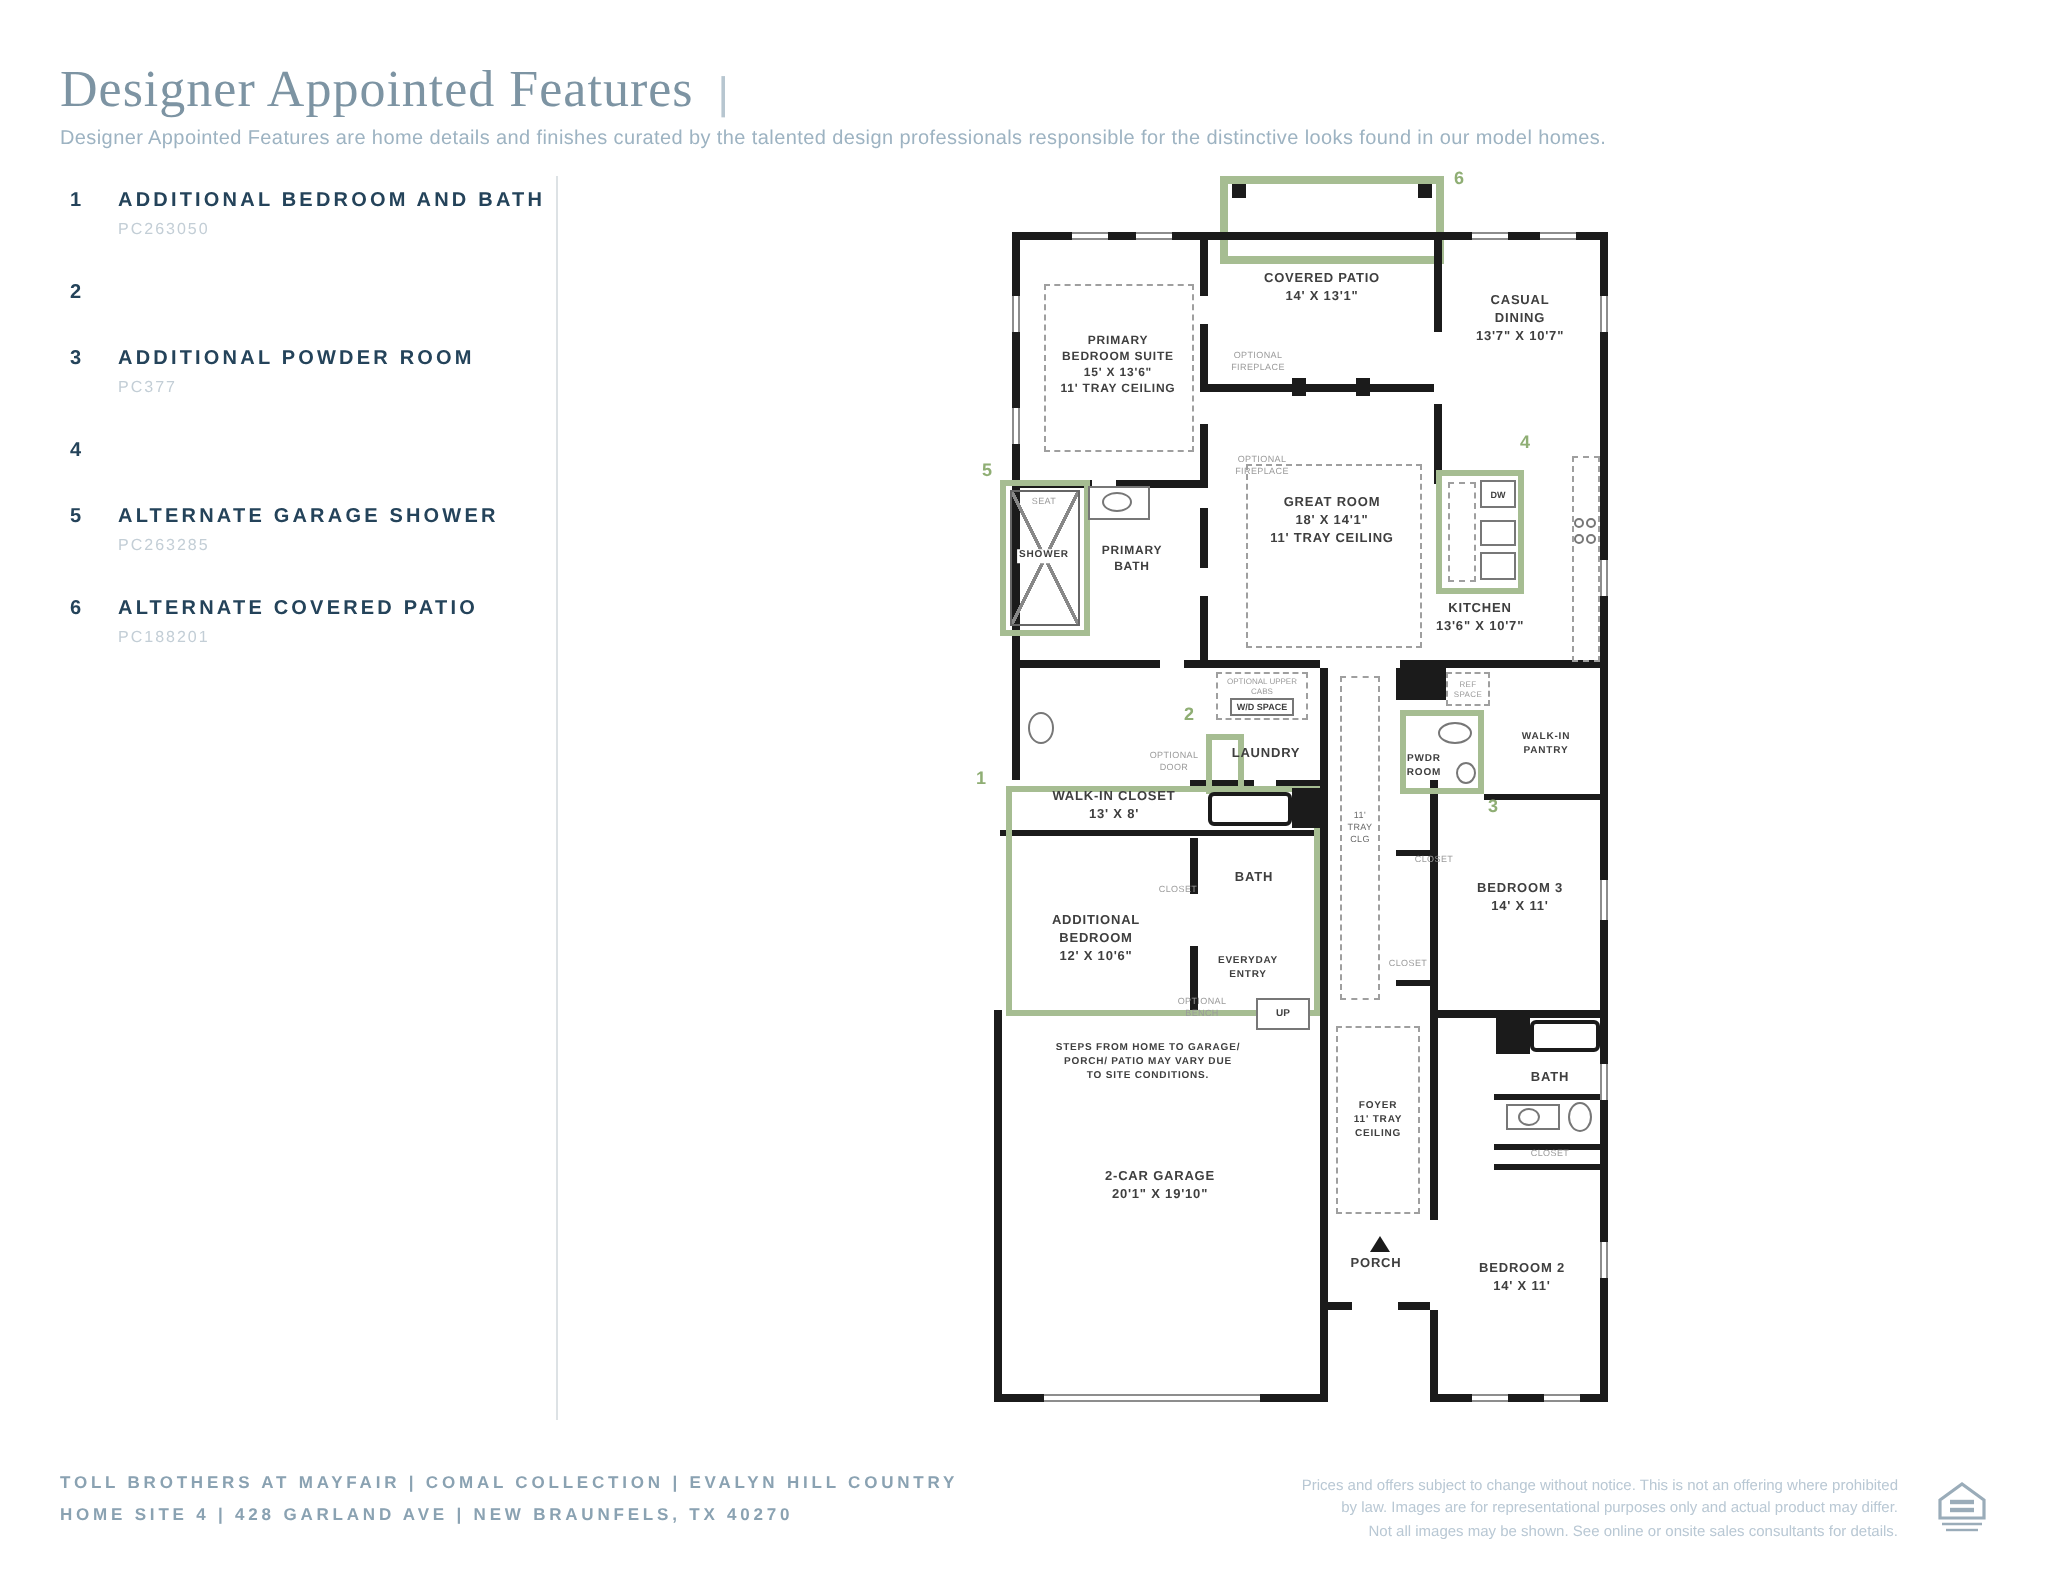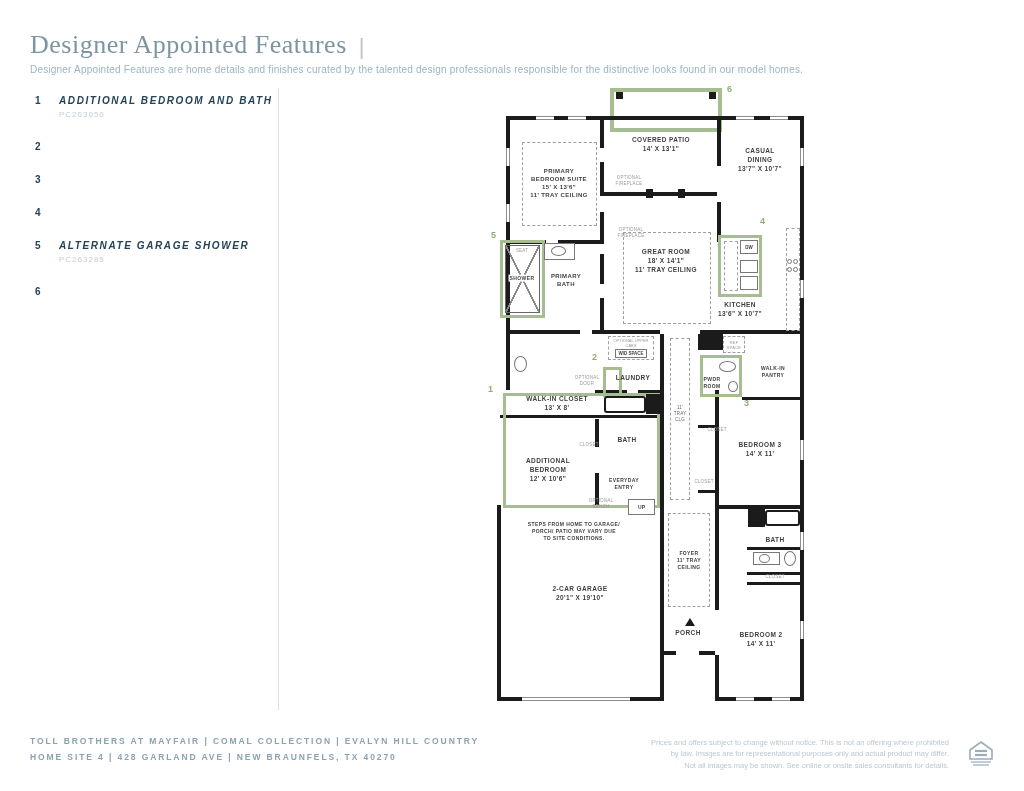--- a/index.html
+++ b/index.html
@@ -5,21 +5,21 @@
   html,body{margin:0;padding:0;}
   body{width:1024px;height:791px;background:#ffffff;font-family:"Liberation Sans",sans-serif;position:relative;overflow:hidden;}
   .header-row{position:absolute;left:30px;top:30px;display:flex;align-items:flex-end;gap:12px;}
   .title{font-family:"Liberation Serif",serif;font-size:26px;color:#7d94a3;letter-spacing:.5px;}
   .pipe{color:#b7c6d0;font-size:22px;font-weight:300;}
   .subtag{font-size:14px;letter-spacing:3.5px;color:#2e4d63;font-weight:700;}
   .desc{position:absolute;left:30px;top:64px;font-size:10px;color:#9db3c2;letter-spacing:.2px;}
   .opts{position:absolute;left:35px;top:95px;width:240px;}
   .opt{display:flex;gap:14px;margin-bottom:22px;}
   .opt-num{font-size:10px;font-weight:bold;color:#24435a;width:10px;flex:none;}
-  .opt-label{font-size:10px;font-weight:bold;color:#24435a;letter-spacing:1.6px;font-style:italic;}
+  .opt-label{font-size:10px;font-weight:bold;color:#24435a;letter-spacing:1.6px;}
   .opt-code{font-size:8px;color:#c3ced6;letter-spacing:1px;margin-top:4px;}
   .vdivider{position:absolute;left:278px;top:88px;width:1px;height:622px;background:#dde2e5;}
   .plan{position:absolute;left:488px;top:84px;width:348px;height:630px;}
   .plan *{box-sizing:border-box;}
   .w{position:absolute;background:#1b1b1b;}
   .blk{position:absolute;background:#1b1b1b;}
   .win{position:absolute;background:#fff;border-top:1px solid #8d8d8d;border-bottom:1px solid #8d8d8d;}
   .winv{position:absolute;background:#fff;border-left:1px solid #8d8d8d;border-right:1px solid #8d8d8d;}
   .g{position:absolute;border:3px solid #a6bd92;}
   .g4{border-width:4px;}
@@ -52,33 +52,41 @@
     <div>
       <div class="opt-label">ADDITIONAL BEDROOM AND BATH</div>
       <div class="opt-code">PC263050</div>
     </div>
   </div>
   <div class="opt">
     <span class="opt-num">2</span>
   </div>
   <div class="opt">
     <span class="opt-num">3</span>
+    <div>
+      <div class="opt-label">ADDITIONAL POWDER ROOM</div>
+      <div class="opt-code">PC377</div>
+    </div>
   </div>
   <div class="opt">
     <span class="opt-num">4</span>
   </div>
   <div class="opt">
     <span class="opt-num">5</span>
     <div>
       <div class="opt-label">ALTERNATE GARAGE SHOWER</div>
       <div class="opt-code">PC263285</div>
     </div>
   </div>
   <div class="opt">
     <span class="opt-num">6</span>
+    <div>
+      <div class="opt-label">ALTERNATE COVERED PATIO</div>
+      <div class="opt-code">PC188201</div>
+    </div>
   </div>
 </div>
 
 <div class="vdivider"></div>
 
 <div class="plan">
 
   <div class="g g4" style="left:122px;top:4px;width:112px;height:44px"></div>
   <i class="blk" style="left:128px;top:8px;width:7px;height:7px"></i>
   <i class="blk" style="left:221px;top:8px;width:7px;height:7px"></i>

